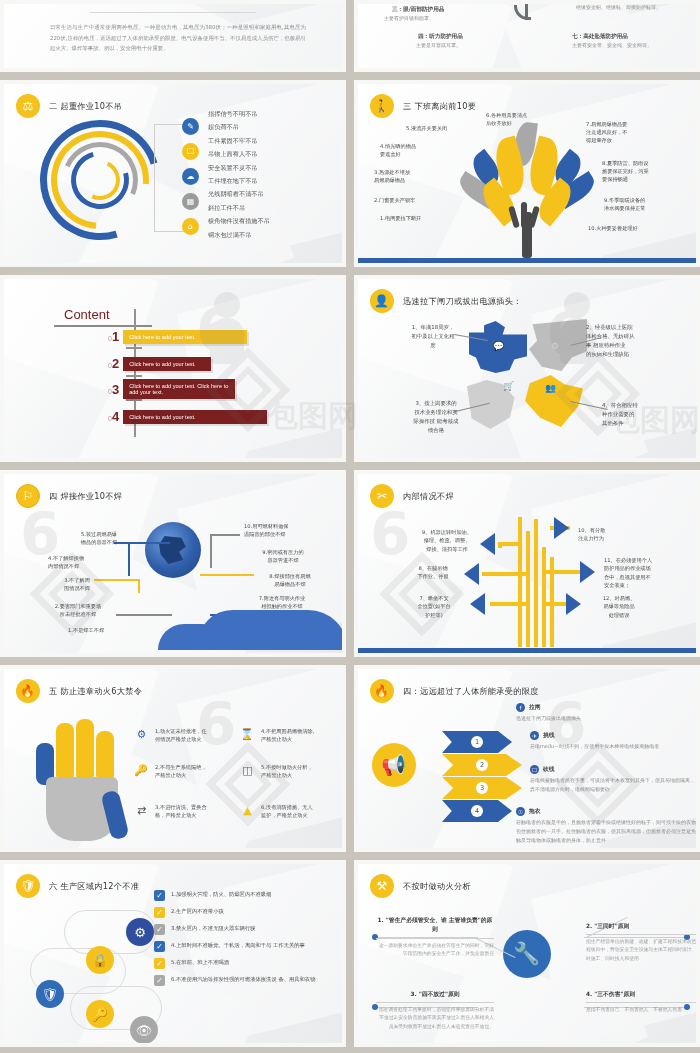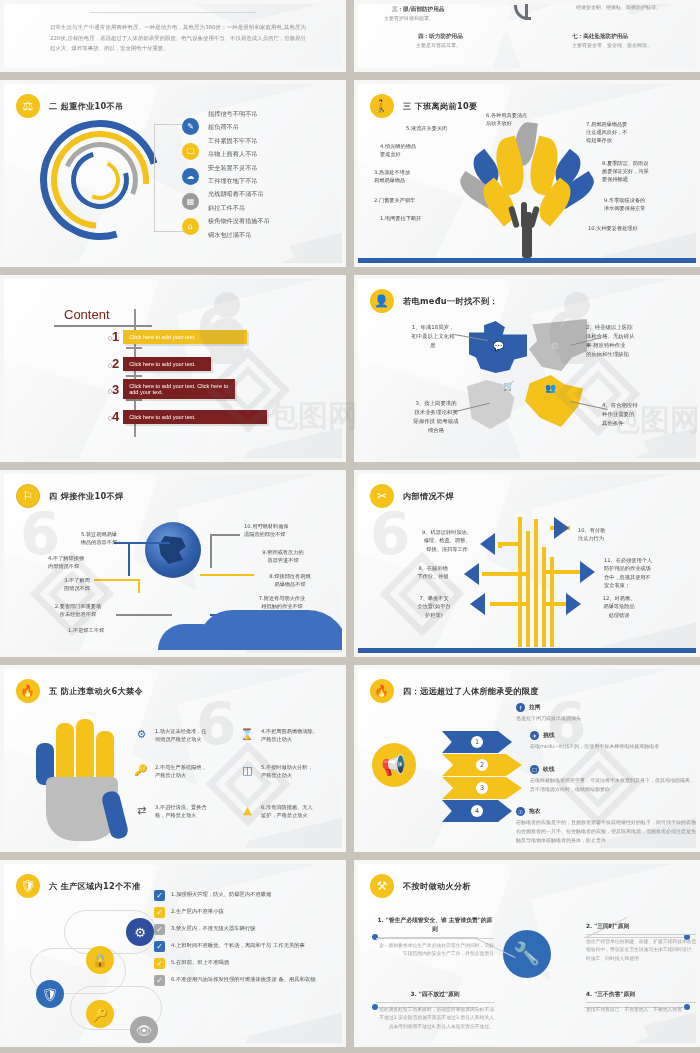--- a/index.html
+++ b/index.html
@@ -44,21 +44,21 @@
   .f4{ width:120px;height:90px; right:60px; bottom:-20px; transform:rotate(-22deg); background:rgba(228,231,234,.6);}
 
   
   .s-head { position:absolute; left:12px; top:10px; display:flex; align-items:center; gap:9px; z-index:6;}
   .badge {
     width:24px;height:24px;border-radius:50%;
     background:#f5c21b; color:#fff;
     display:flex;align-items:center;justify-content:center;
     font-size:12px; line-height:1; flex:none;
   }
-  .s-title { font-size:8.2px; font-weight:bold; color:#333; letter-spacing:.3px; white-space:nowrap;}
+  .s-title { font-size:8.2px; font-weight:normal; color:#333; letter-spacing:.3px; white-space:nowrap;}
 
   .bottom-bar{ position:absolute;left:0;right:0;bottom:0;height:5px;background:#2f5eaa;z-index:5;}
 
   
   .topslide { height:72px; }
   .topslide .rule{ position:absolute; left:86px; right:86px; top:8px; height:1px; background:#d8d8d8;}
   .para { position:absolute; left:46px; right:36px; top:18px; font-size:5.4px; line-height:1.95; color:#8d8d8d; text-align:justify;}
 
   .topslide2 .umb { position:absolute; left:50%; top:-34px; transform:translateX(-50%); width:120px; height:56px; }
   .handle{position:absolute;left:58px;top:24px;width:3px;height:26px;background:#6b6f76;}
@@ -339,21 +339,21 @@
 
     <div class="slide">
       <div class="slide-inner">
         <div class="facets">
             <i class="f1"></i>
             <i class="f2"></i>
             <i class="f4"></i>
           </div>
         <div class="s-head">
           <span class="badge">👤</span>
-          <span class="s-title">若电među一时找不到：</span>
+          <span class="s-title">迅速拉下闸刀或拔出电源插头：</span>
         </div>
         <div class="puzzle">
           <span class="pz blue"></span>
             <span class="pz grey"></span>
           <span class="pz grey2"></span>
             <span class="pz yellow"></span>
           <span class="pz-ic" style="left:26px;top:22px;">💬</span>
           <span class="pz-ic" style="left:36px;top:62px;color:#fff;">🛒</span>
           <span class="pz-ic" style="left:84px;top:22px;color:#dcdcdc;">⚙</span>
           <span class="pz-ic" style="left:78px;top:64px;color:#fff;">👥</span>

